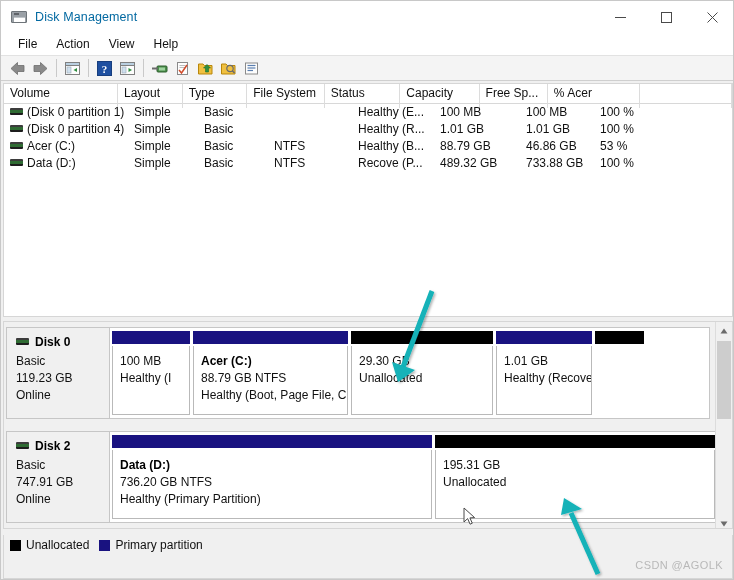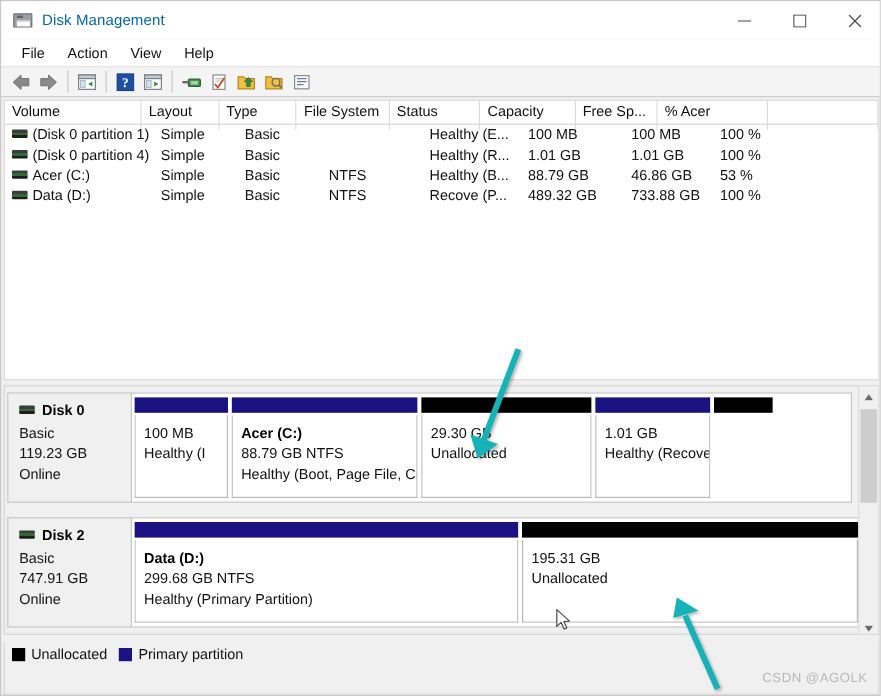--- a/index.html
+++ b/index.html
@@ -457,21 +457,21 @@
         </div>
         <div class="dl">Basic</div>
         <div class="dl">747.91 GB</div>
         <div class="dl">Online</div>
       </div>
       <div class="disk-parts">
         <div class="part" style="width:320px">
           <div class="bar primary"></div>
           <div class="body">
             <div class="pl b">Data  (D:)</div>
-            <div class="pl">299.68 GB NTFS</div>
+            <div class="pl">736.20 GB NTFS</div>
             <div class="pl">Healthy (Primary Partition)</div>
           </div>
         </div>
         <div class="part" style="width:280px">
           <div class="bar unalloc"></div>
           <div class="body">
             <div class="pl b"></div>
             <div class="pl">195.31 GB</div>
             <div class="pl">Unallocated</div>
           </div>

